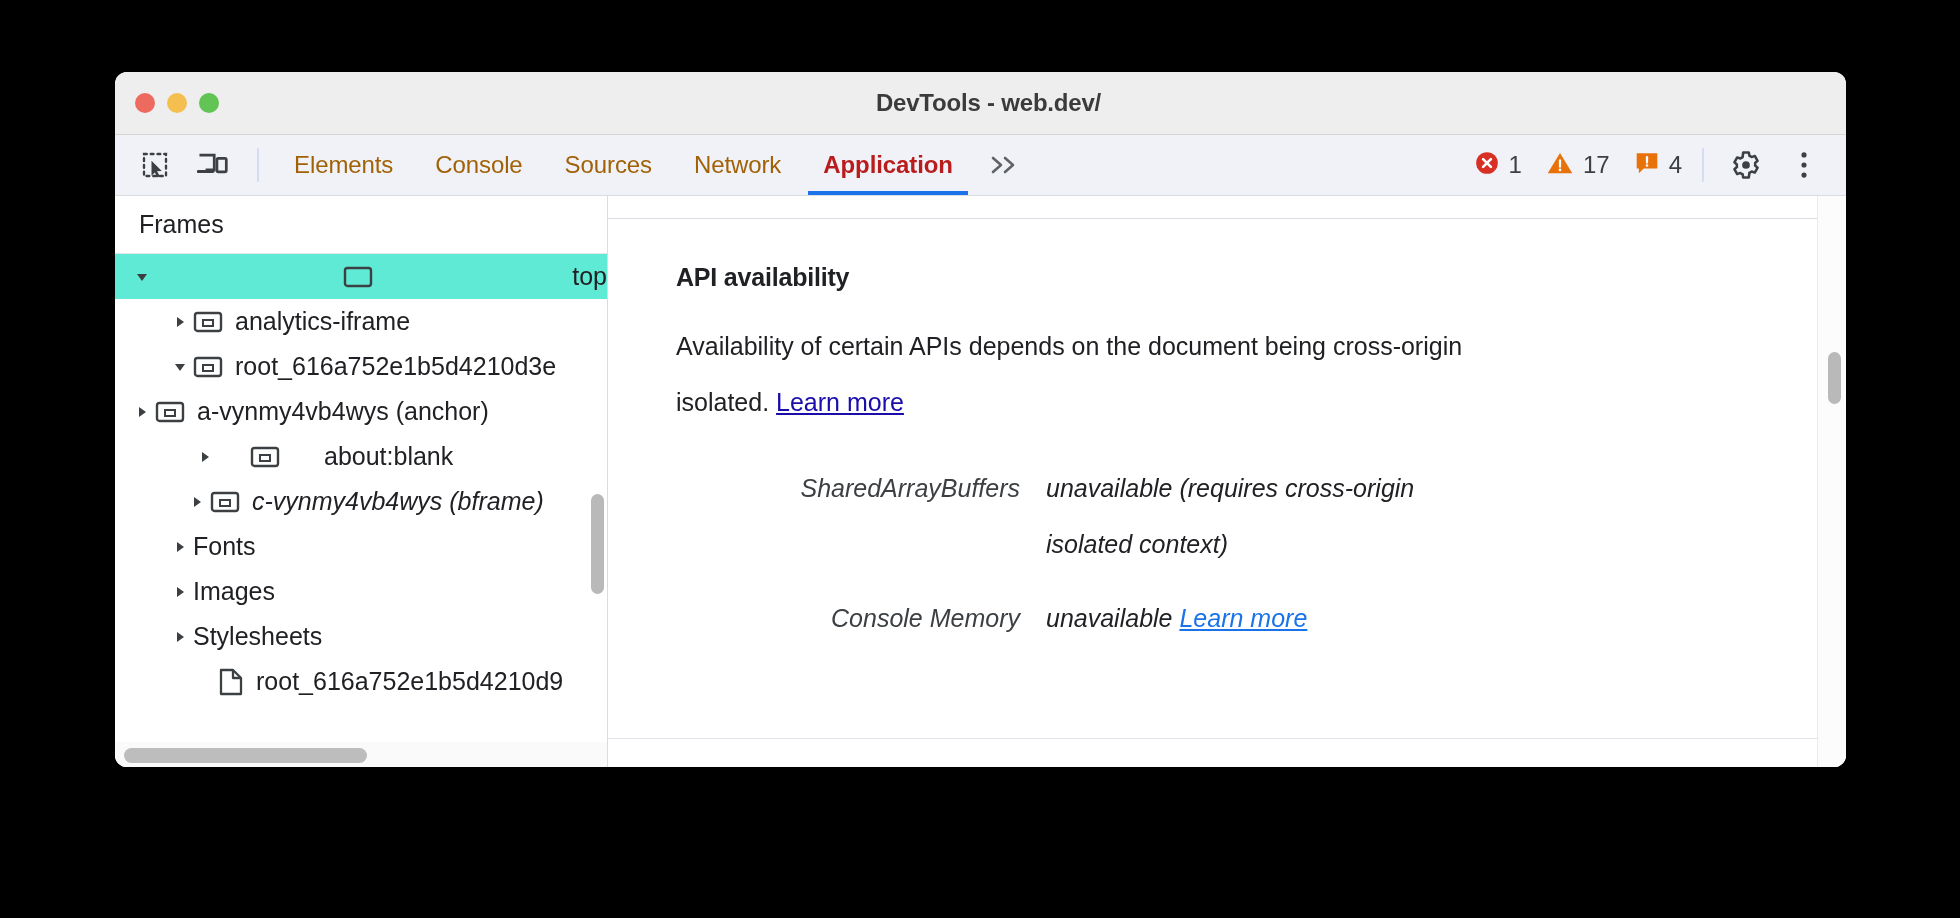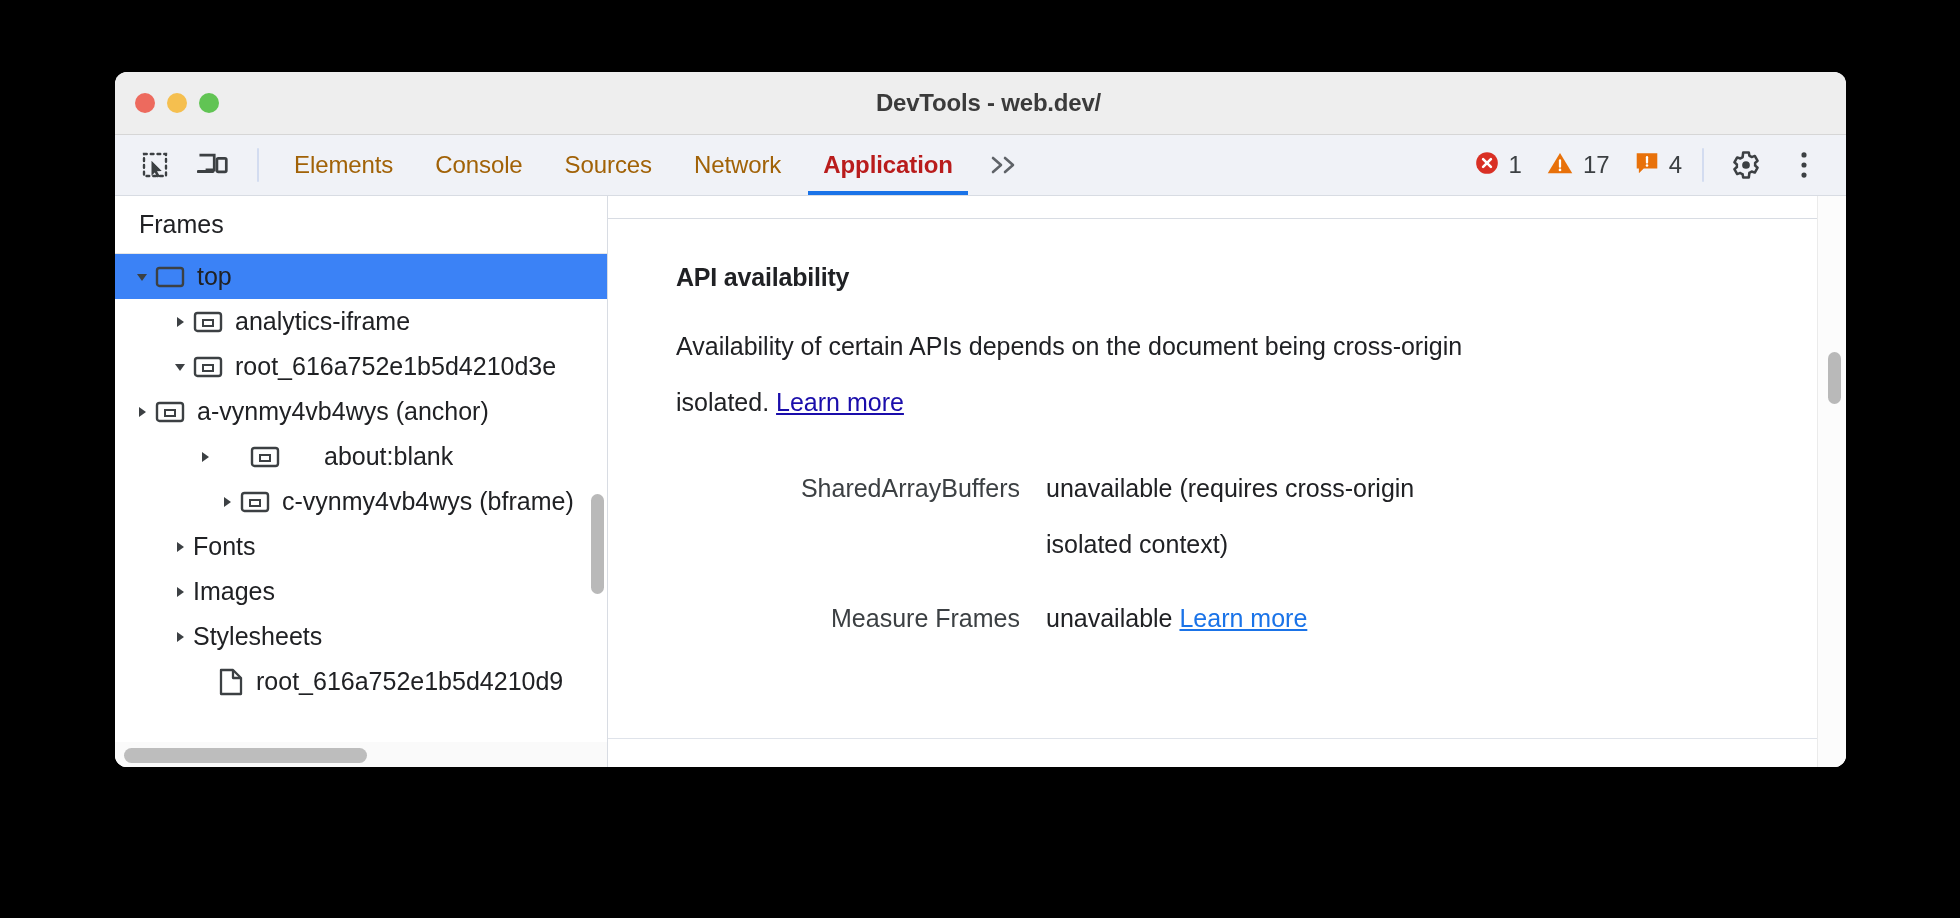--- a/index.html
+++ b/index.html
@@ -170,21 +170,21 @@
   .row {
     height: 45px;
     display: flex;
     align-items: center;
     font-size: 25px;
     color: #202124;
     white-space: nowrap;
     padding-left: 14px;
     box-sizing: border-box;
   }
-  .row.selected { background: #3b82f6; }
+  .row.selected { background: #5eead4; justify-content: space-between; }
 
   .tri {
     width: 26px;
     flex: none;
     display: flex;
     align-items: center;
     justify-content: center;
     color: #3c4043;
     font-size: 15px;
   }
@@ -262,20 +262,21 @@
   a.link.blue {
     color: #1a73e8;
   }
 
   .kv {
     display: flex;
     margin-top: 30px;
     font-size: 25px;
     color: #202124;
     line-height: 56px;
+    font-style: italic;
   }
   .kv .k {
     width: 370px;
     text-align: right;
     color: #3c4043;
     flex: none;
     padding-right: 26px;
     box-sizing: border-box;
   }
   .kv .v {
@@ -483,21 +484,21 @@
           </span>
           <span class="frame-ico">
             <svg width="30" height="24" viewBox="0 0 30 24">
               <rect x="2" y="3" width="26" height="18" rx="2.5" fill="none" stroke="#3c4043" stroke-width="2.4"></rect>
               <rect x="10" y="10" width="10" height="6" fill="none" stroke="#3c4043" stroke-width="2"></rect>
             </svg>
           </span>
           <span class="label">about:blank</span>
         </div>
 
-        <div class="row" style="padding-left:99px;">
+        <div class="row" style="padding-left:69px;font-style:italic;">
           <span class="tri">
             <svg width="16" height="16" viewBox="0 0 16 16">
                 <path d="M5 3 L5 13 L12 8 Z" fill="#3c4043"></path>
               </svg>
           </span>
           <span class="frame-ico">
             <svg width="30" height="24" viewBox="0 0 30 24">
               <rect x="2" y="3" width="26" height="18" rx="2.5" fill="none" stroke="#3c4043" stroke-width="2.4"></rect>
               <rect x="10" y="10" width="10" height="6" fill="none" stroke="#3c4043" stroke-width="2"></rect>
             </svg>
@@ -564,21 +565,21 @@
 
         <div class="kv">
           <div class="k">SharedArrayBuffers</div>
           <div class="v">
             <span>unavailable</span>
             <span class="note">(requires cross-origin isolated context)</span>
           </div>
         </div>
 
         <div class="kv" style="margin-top:18px;">
-          <div class="k">Measure Frames</div>
+          <div class="k">Console Memory</div>
           <div class="v">
             <span>unavailable</span>
             <a class="link blue" href="#">Learn more</a>
           </div>
         </div>
       </div>
 
       <div id="main-bottom-rule"></div>
 
       <div id="main-scroll-track"></div>

